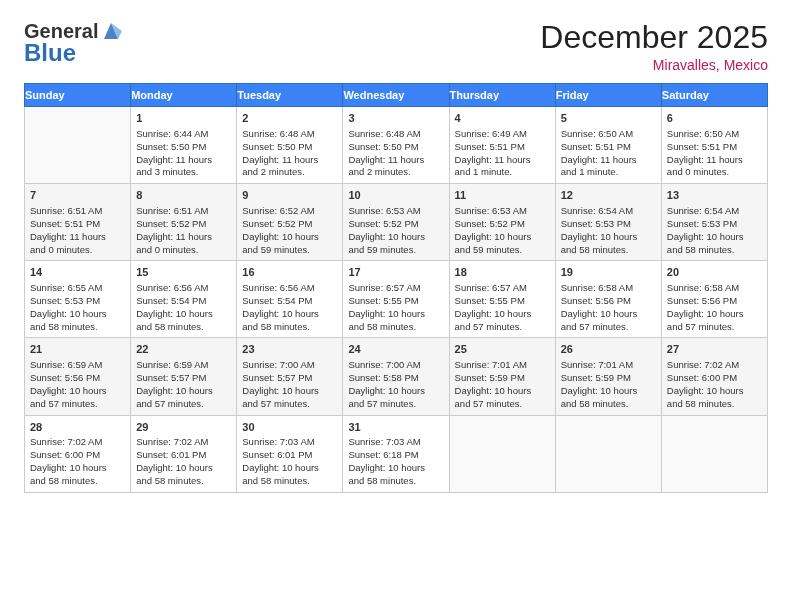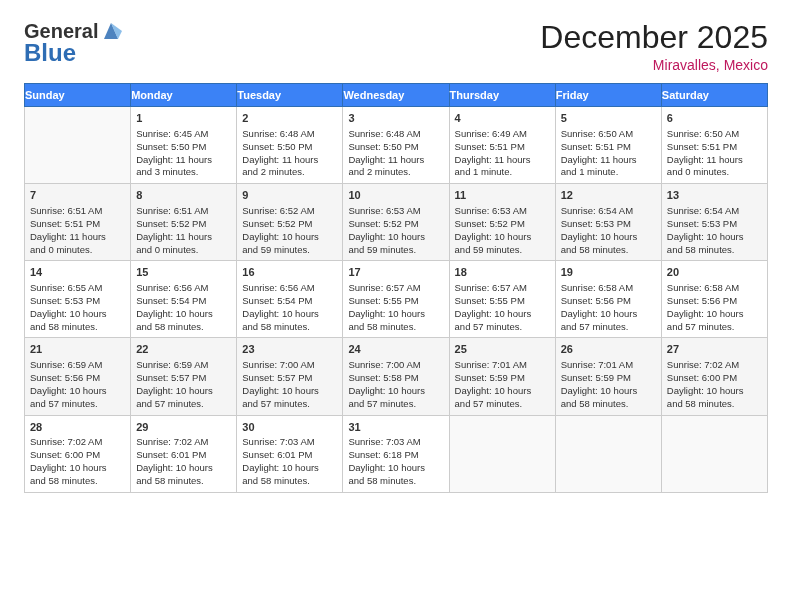--- a/index.html
+++ b/index.html
@@ -108,21 +108,21 @@
           <th>Thursday</th>
           <th>Friday</th>
           <th>Saturday</th>
         </tr>
     </thead>
     <tbody id="calendar-body">
     <tr>
           <td class="empty"></td>
           <td class="striped-odd">
             <span class="day-number">1</span>
-            <div>Sunrise: 6:45 AM</div>
+            <div>Sunrise: 6:44 AM</div>
             <div>Sunset: 5:50 PM</div>
             <div>Daylight: 11 hours</div>
             <div>and 3 minutes.</div>
           </td>
           <td class="striped-odd">
             <span class="day-number">2</span>
             <div>Sunrise: 6:48 AM</div>
             <div>Sunset: 5:50 PM</div>
             <div>Daylight: 11 hours</div>
             <div>and 2 minutes.</div>

